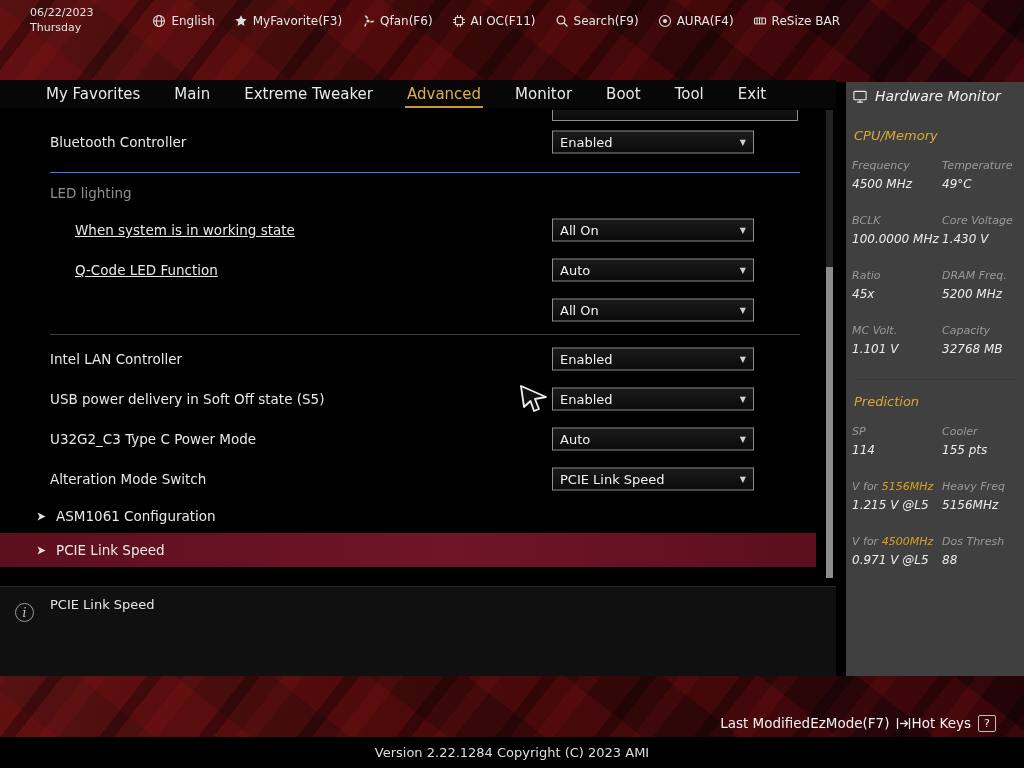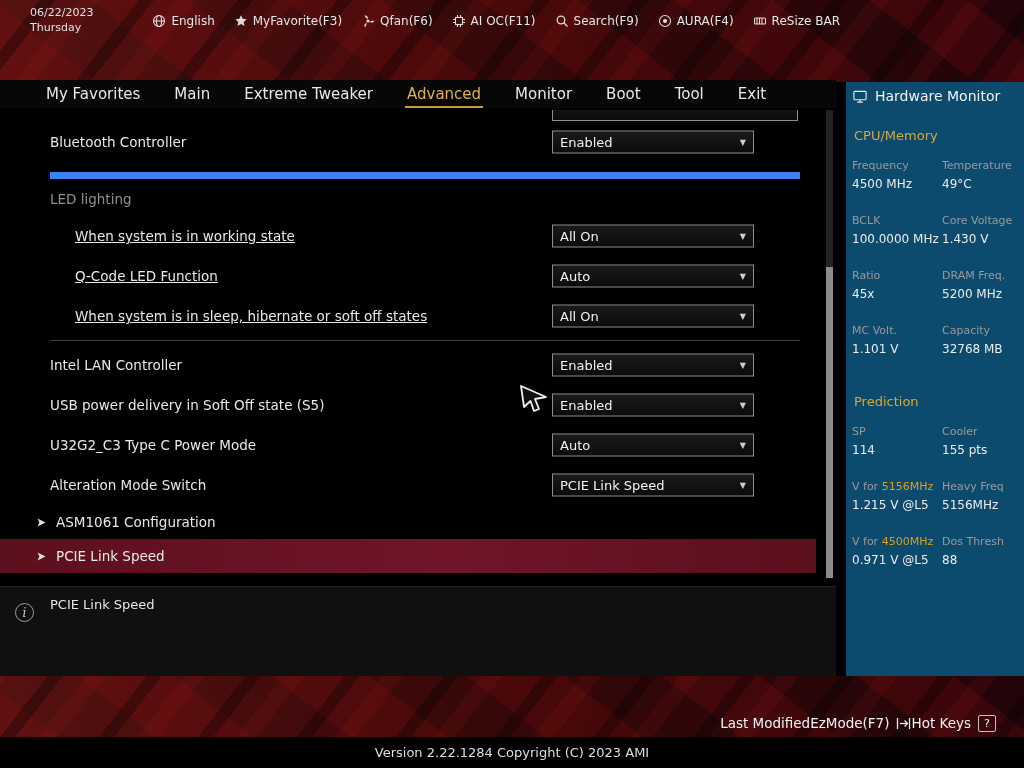--- a/index.html
+++ b/index.html
@@ -41,41 +41,41 @@
   .row { position:relative; height:40px; display:flex; align-items:center; font-size:13.5px; }
   .row .label { margin-left:50px; color:#e8e8e8; }
   .row.indent .label { margin-left:75px;text-decoration:underline; }
   .select { position:absolute; left:552px; top:50%; transform:translateY(-50%); width:202px; height:23px;
             background:linear-gradient(#1a1a1a,#0b0b0b); border:1px solid #8f8f8f;
             display:flex; align-items:center; padding:0 7px; font-size:13px; color:#f2f2f2; cursor:pointer; }
   .select .caret { margin-left:auto; font-size:8px; color:#d0d0d0; }
   .row-partial { position:relative; height:12px; }
   .select-partial { position:absolute; left:552px; top:-12px; width:246px; height:23px;
                     background:linear-gradient(#1a1a1a,#0b0b0b); border:1px solid #8f8f8f; }
-  .section-head { margin:10px 36px 0 50px; border-top:7px solid #3b82f6; padding:12px 0 9px 0;
+  .section-head { margin:10px 36px 0 50px; border-top:1px solid #3b82f6; padding:12px 0 9px 0;
                   color:#8f8f8f; font-size:13.5px; }
   .divider { border-top:1px solid #3f3f3f; margin:4px 36px 4px 50px; }
   .row.submenu { height:34px; cursor:pointer; }
   .row.submenu .arrow-icon { margin-left:36px; display:flex; }
   .row.submenu .label { margin-left:9px;text-align:right; }
   .row.submenu.selected { width:816px; background:linear-gradient(90deg,#5c0f1c,#701528 55%,#5c0f1c); }
 
   .scrollbar { position:absolute; top:0; right:3px; width:7px; height:468px; background:#222; cursor:pointer; }
   .scrollbar .thumb { position:absolute; left:0; top:157px; width:7px; height:311px; background:#8c8c8c; }
 
   
   .desc-panel { position:absolute; top:586px; left:0; width:836px; height:90px; background:#101010;
                 border-top:1px solid #262626; display:flex; align-items:flex-start; padding-left:15px; }
   .info-icon { width:19px; height:19px; border:1px solid #9a9a9a; border-radius:50%; color:#cfcfcf;
                font-size:12px; display:flex; align-items:center; justify-content:center;
                font-family:"DejaVu Serif",serif; font-style:italic; margin-top:16px; flex:none; }
   .desc-text { font-size:13px; color:#e6e6e6; margin:10px 0 0 16px; }
 
   
-  .hwm-panel { position:absolute; top:82px; left:846px; width:178px; height:594px; background:#0c4a6e; }
+  .hwm-panel { position:absolute; top:82px; left:846px; width:178px; height:594px; background:#404040;font-style:italic; }
   .hwm-header { display:flex; align-items:center; gap:7px; height:28px; padding-left:6px;
                 font-size:14px; color:#f2f2f2; }
   .hwm-body { padding:8px 8px 0 6px; }
   .hwm-heading { color:#d9a83a; font-size:13px; margin:10px 0 16px 2px; }
   .hwm-grid { display:grid; grid-template-columns:86px 1fr; column-gap:4px; }
   .hwm-cell { margin-bottom:23px; }
   .hwm-label { font-size:11px; color:#9a9a9a; white-space:nowrap; }
   .hwm-label .accent { color:#d9a020; }
   .hwm-value { font-size:12px; color:#ececec; margin-top:5px; white-space:nowrap; }
   .hwm-divider { border-top:1px solid #383838; margin:0 2px 14px; }
@@ -294,21 +294,20 @@
           </div>
         </div>
         <div class="row option indent">
           <span class="label">Q-Code LED Function</span>
           <div class="select">
             <span>Auto</span>
             <span class="caret">▼</span>
           </div>
         </div>
         <div class="row option indent">
-          <span class="label">When system is in sleep, hibernate or soft off states</span>
           <div class="select">
             <span>All On</span>
             <span class="caret">▼</span>
           </div>
         </div>
         <div class="divider"></div>
         <div class="row option">
           <span class="label">Intel LAN Controller</span>
           <div class="select">
             <span>Enabled</span>

